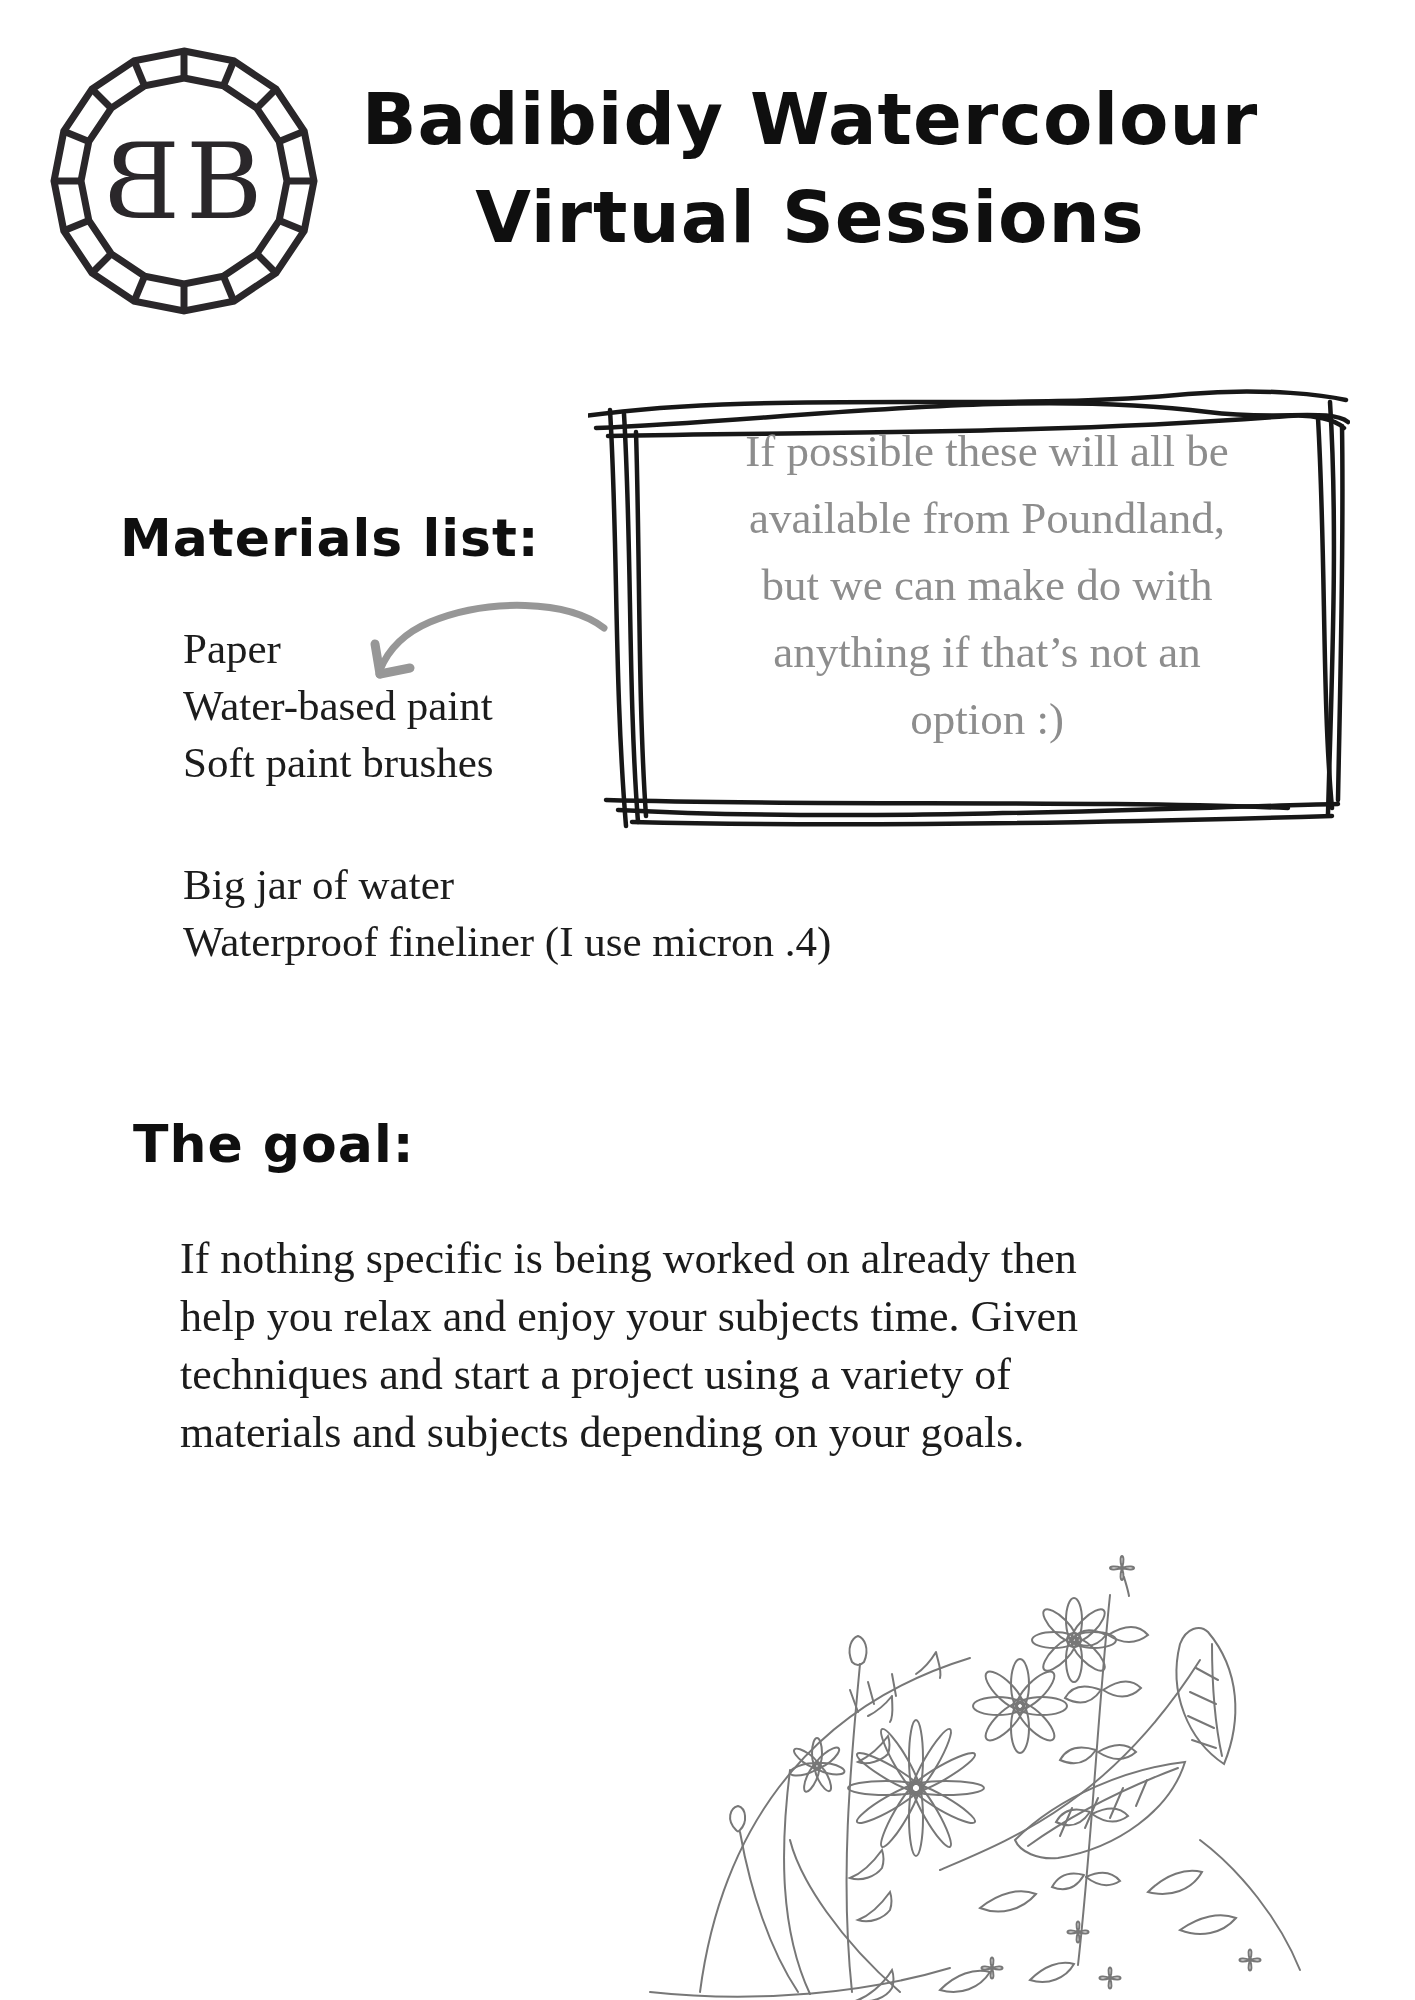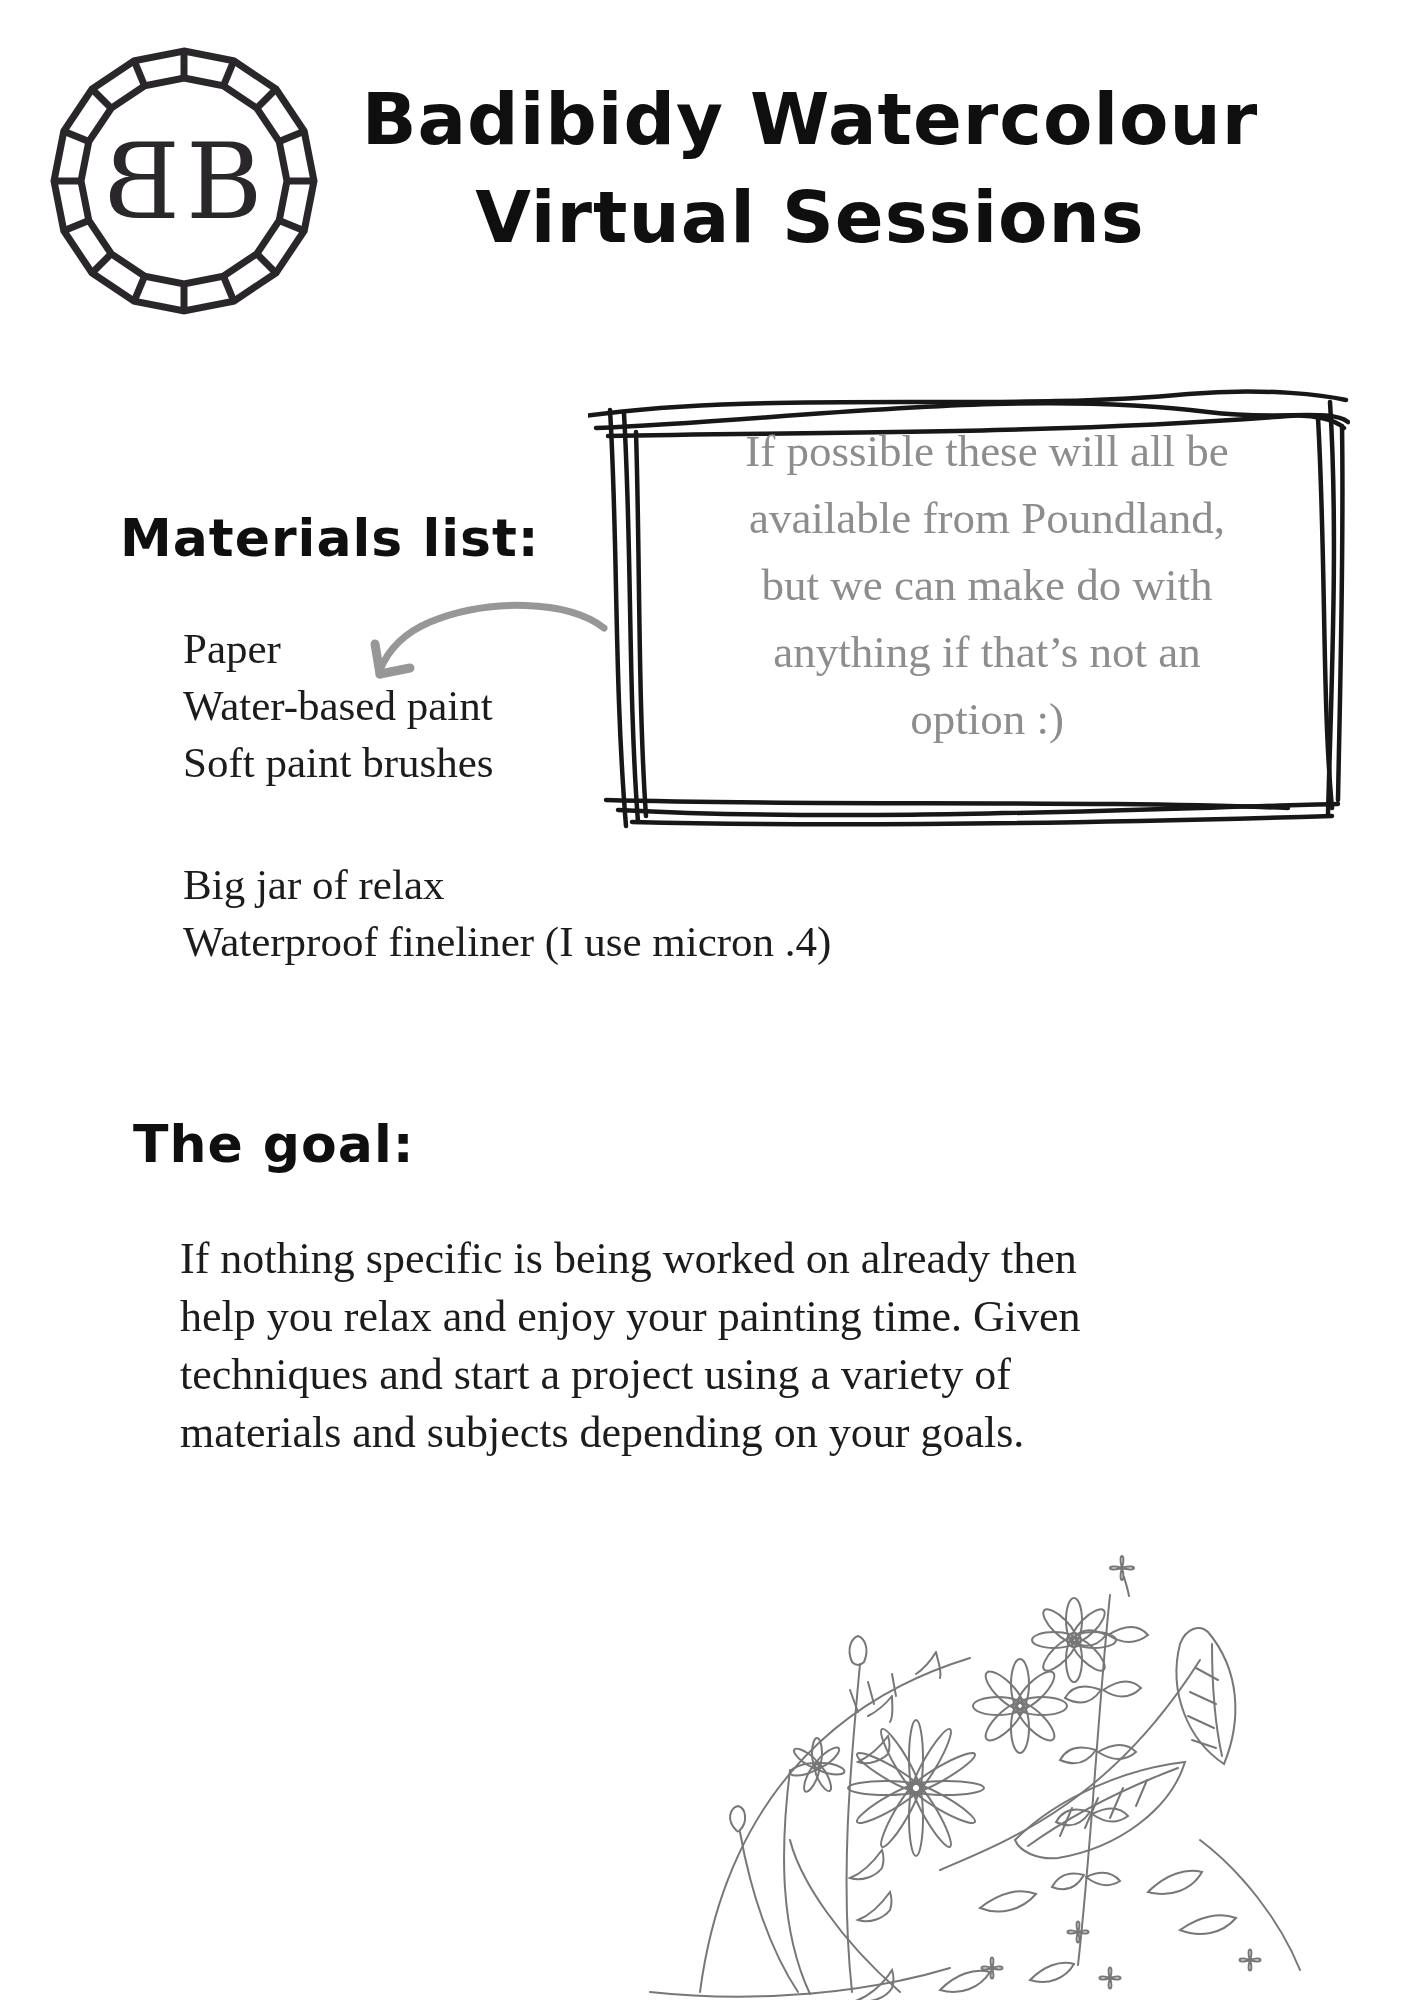--- a/index.html
+++ b/index.html
@@ -140,29 +140,29 @@
     </g>
   </svg>
 
   <div class="materials-list-1">
     <div class="line">Paper</div>
     <div class="line">Water-based paint</div>
     <div class="line">Soft paint brushes</div>
   </div>
 
   <div class="materials-list-2">
-    <div class="line">Big jar of relax</div>
+    <div class="line">Big jar of water</div>
     <div class="line">Waterproof fineliner (I use micron .4)</div>
   </div>
 
   <div class="goal-heading">The goal:</div>
 
   <div class="goal-paragraph">
     <div class="line">If nothing specific is being worked on already then</div>
-    <div class="line">help you relax and enjoy your painting time. Given</div>
+    <div class="line">help you relax and enjoy your subjects time. Given</div>
     <div class="line">techniques and start a project using a variety of</div>
     <div class="line">materials and subjects depending on your goals.</div>
   </div>
 
   <svg class="doodle" viewBox="0 0 775 460" aria-hidden="true">
     <g stroke="var(--doodle)" stroke-width="2" fill="none" stroke-linecap="round" opacity="0.85">
 
       <g transform="translate(482,28)">
         <path d="M0,0 C-5,-16 5,-16 0,0 M0,0 C16,-5 16,5 0,0 M0,0 C5,16 -5,16 0,0 M0,0 C-16,5 -16,-5 0,0"></path>
         <path d="M2,9 C4,16 6,22 7,28"></path>

